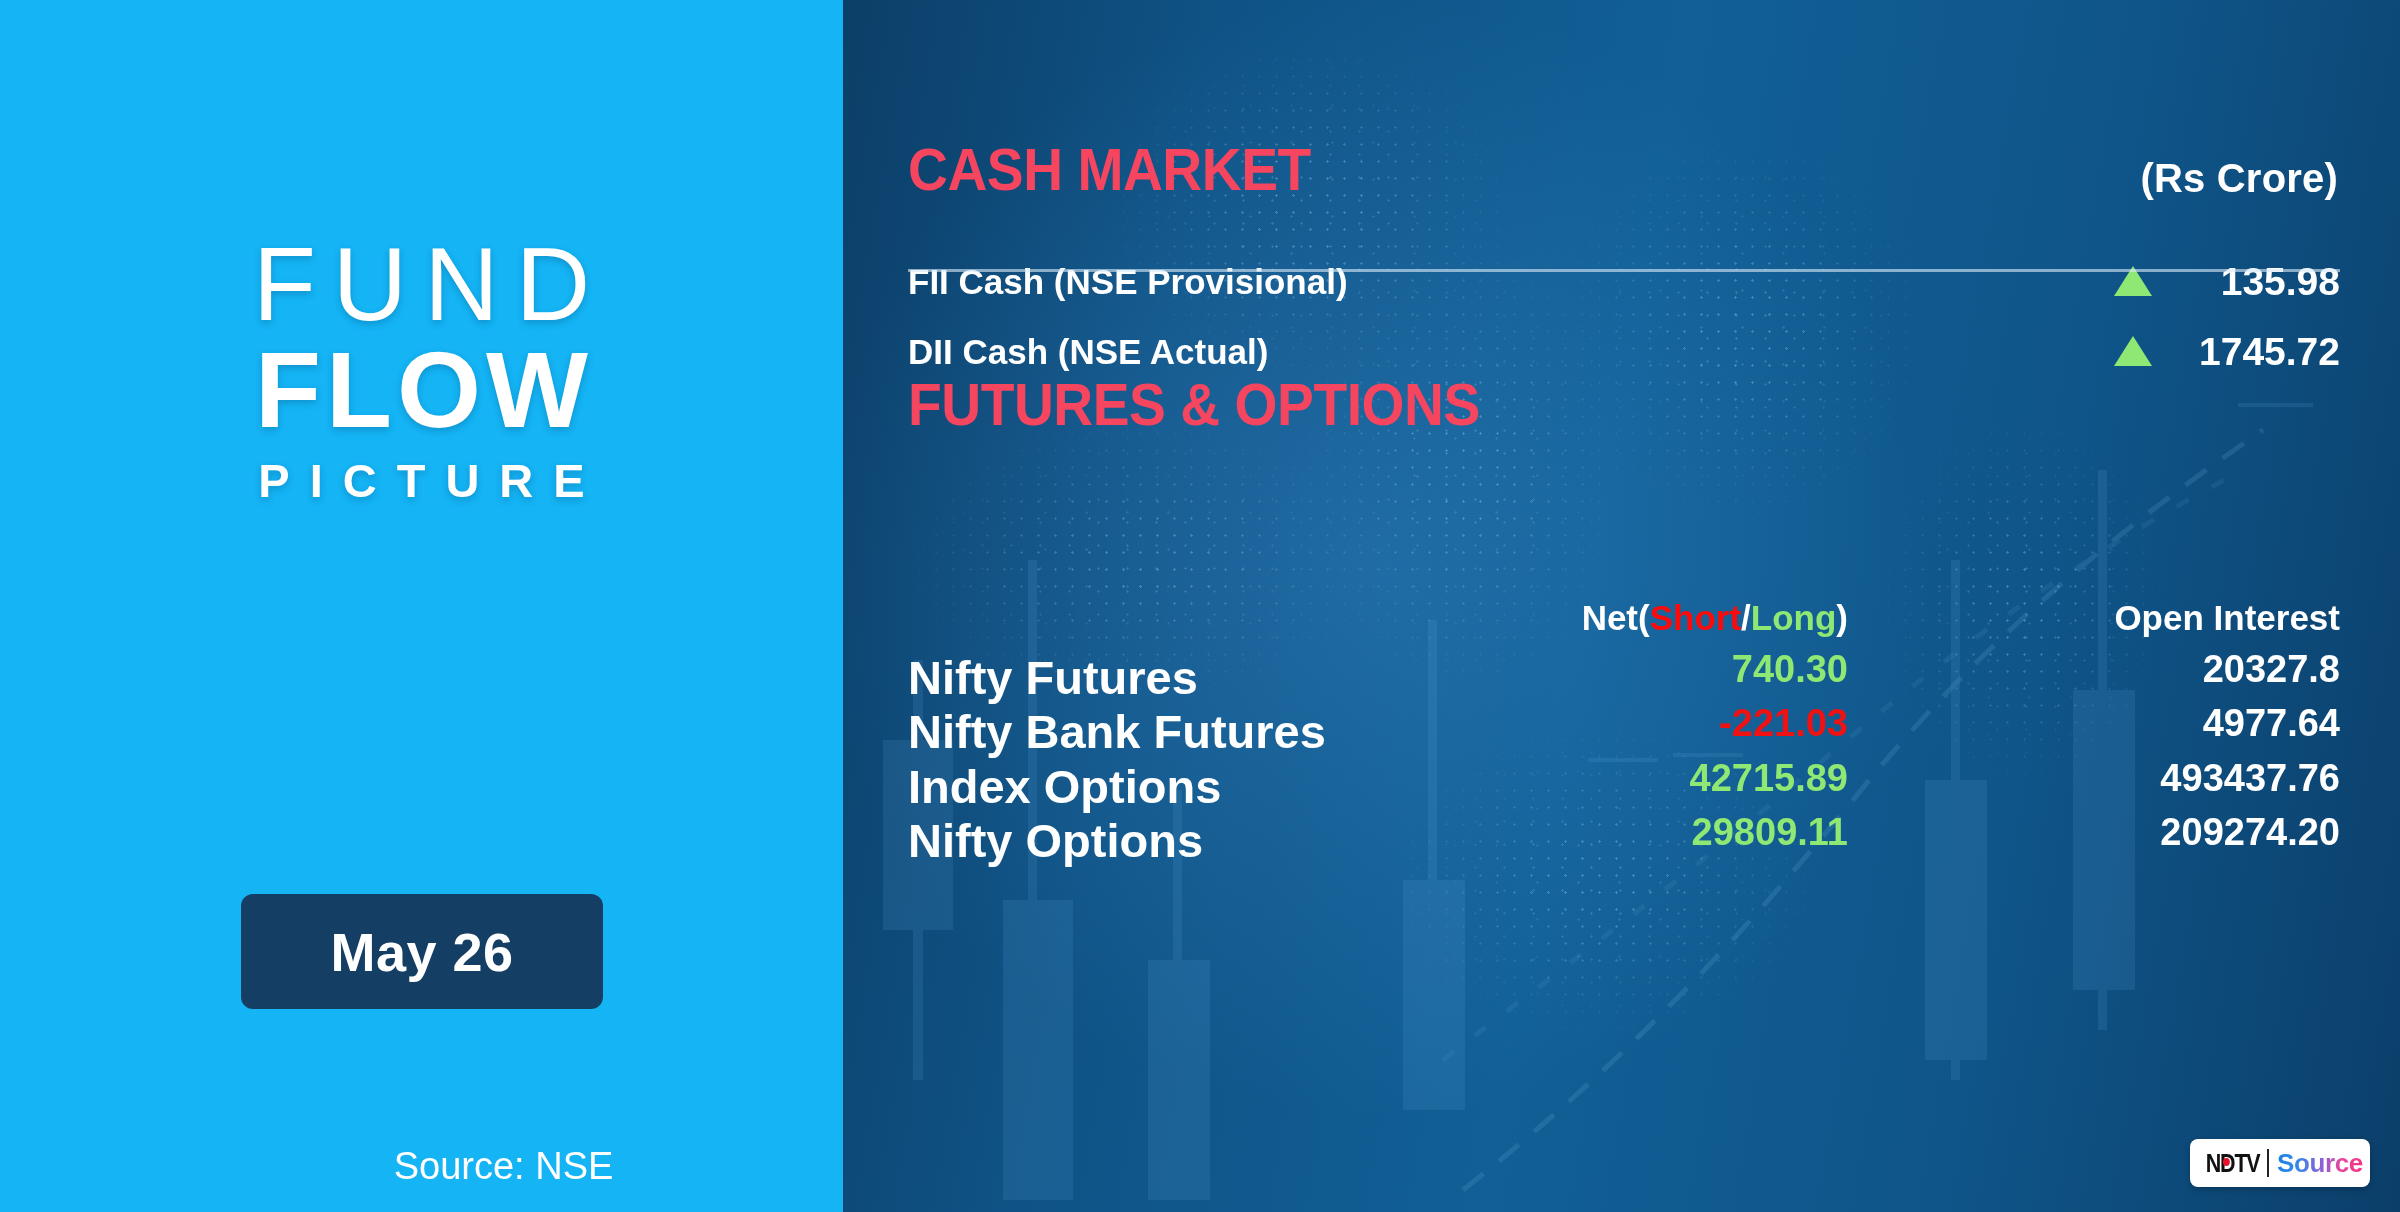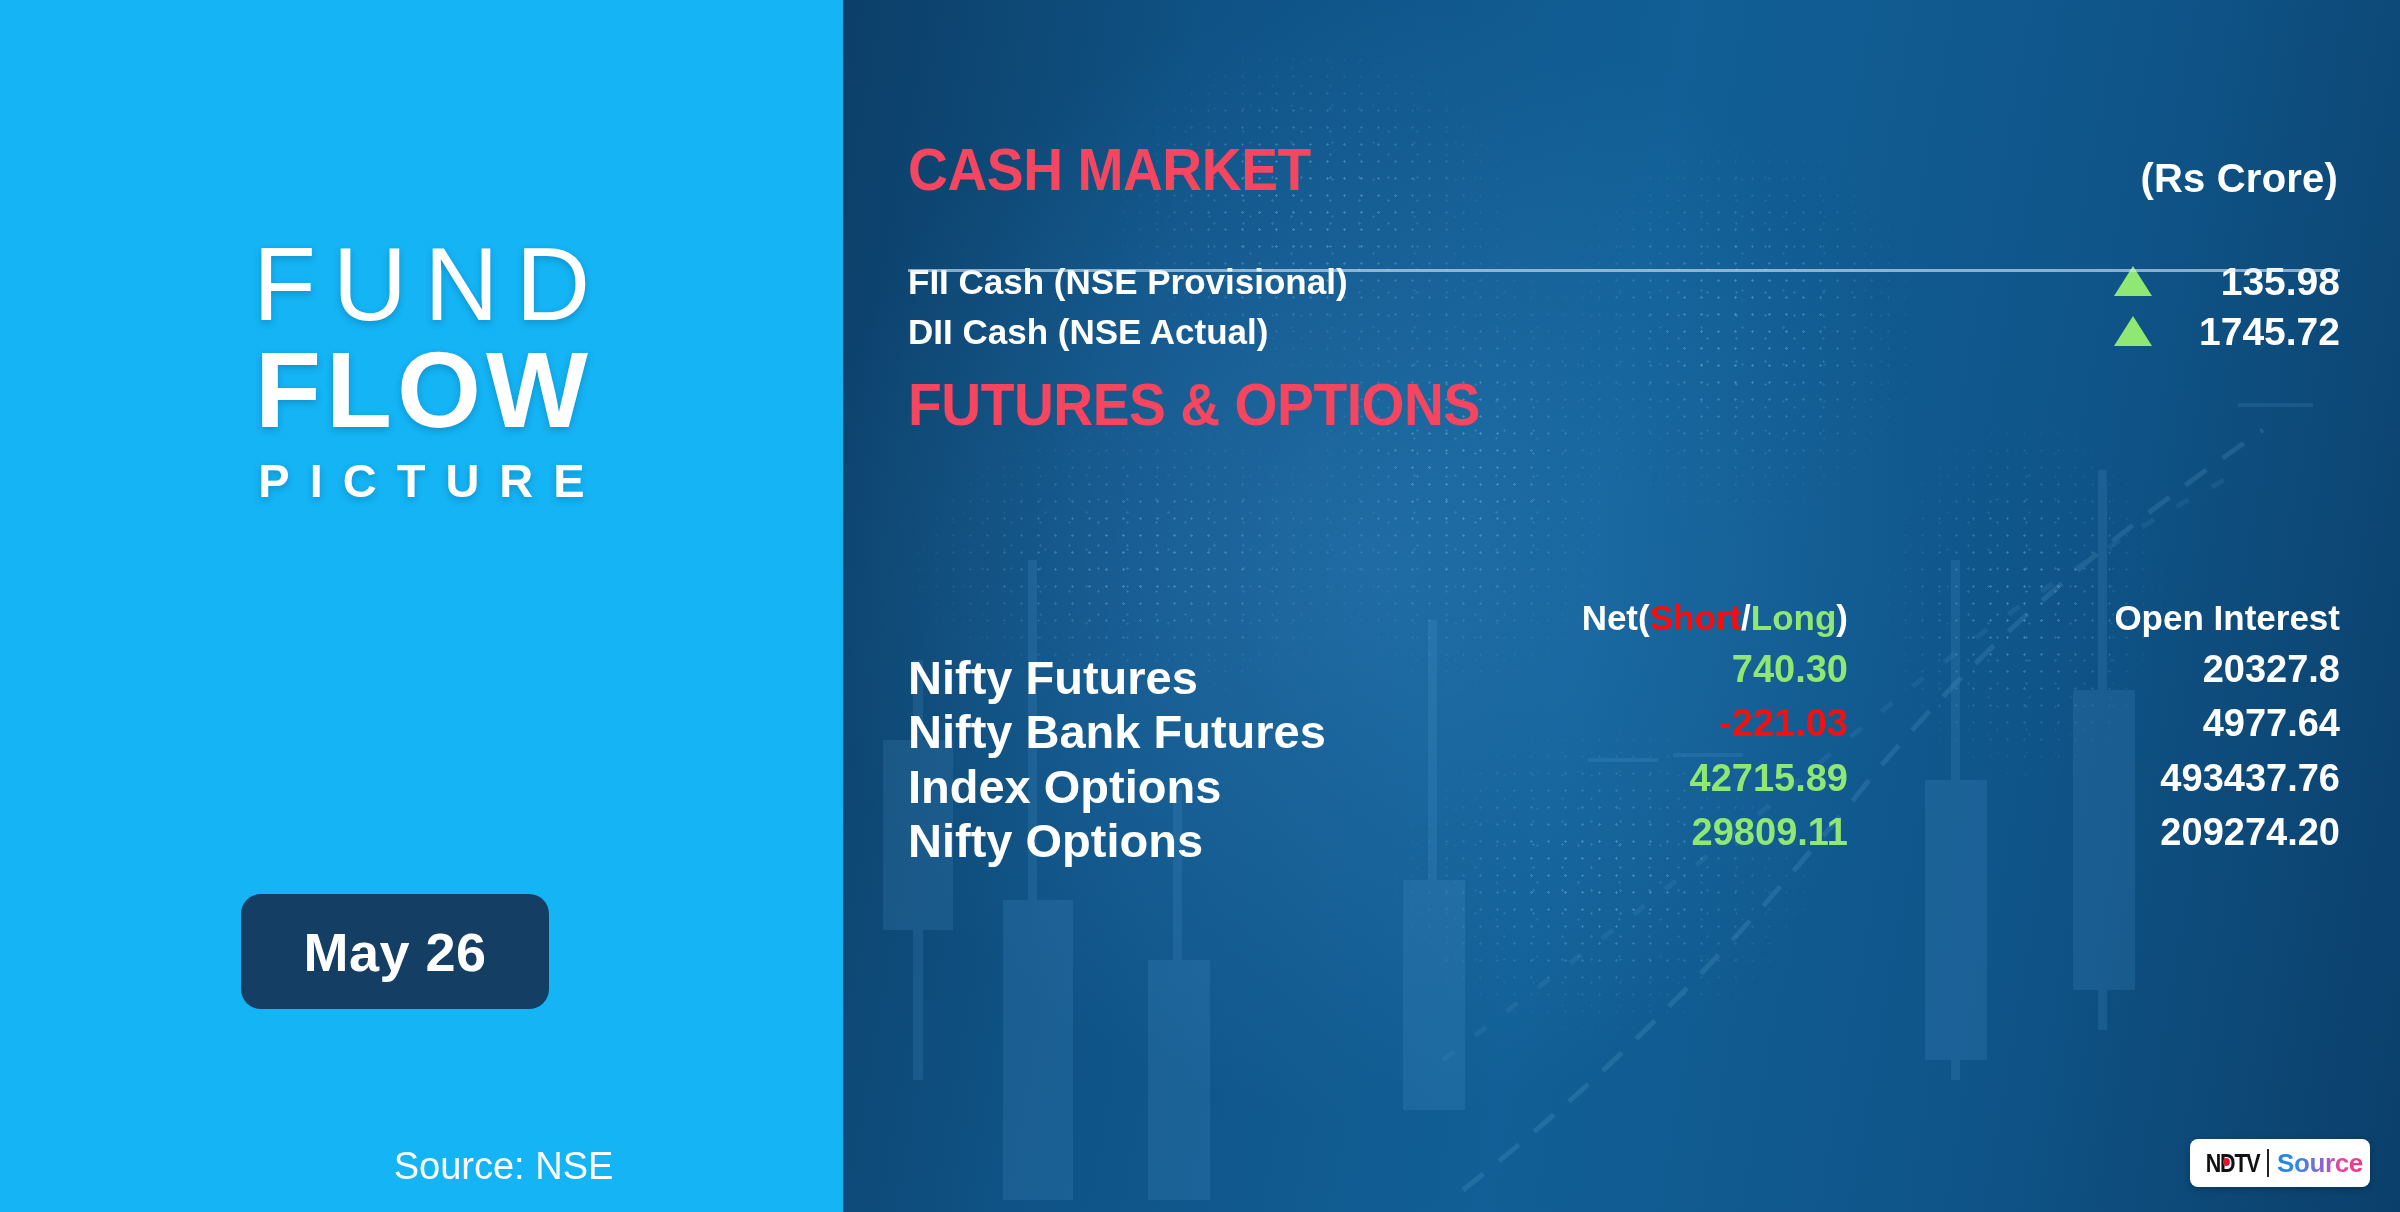--- a/index.html
+++ b/index.html
@@ -26,22 +26,22 @@
   }
   #brand-logo .l2 {
     display:block; font-size:108px; font-weight:800; letter-spacing:5px;
     line-height:1.0; text-indent:5px;
   }
   #brand-logo .l3 {
     display:block; font-size:47px; font-weight:700; letter-spacing:20px;
     line-height:1.25; text-indent:20px; margin-top:8px;
   }
   #date-badge {
-    position:absolute; left:241px; top:894px; width:308px; height:115px;
-    background:#143E63; border-radius:20px;
+    position:absolute; left:241px; top:894px; width:362px; height:115px;
+    background:#143E63; border-radius:12px;
     display:flex; align-items:center; justify-content:center;
   }
   #date-badge .date-text {
     color:#ffffff; font-size:54px; font-weight:700; letter-spacing:.5px;
   }
   #source-line {
     position:absolute; left:0; top:1145px; width:1007px; text-align:center;
     color:#ffffff; font-size:38px; font-weight:400;
   }
 
@@ -105,21 +105,21 @@
     width:0; height:0;
     border-left:19px solid transparent; border-right:19px solid transparent;
     border-bottom:30px solid #8FE873;
   }
   .val-main {
     position:absolute; right:0; top:-2px;
     color:#ffffff; font-size:39px; font-weight:700; text-align:right;
   }
 
   #cash-row-1 { top:262px; }
-  #cash-row-2 { top:312px; }
+  #cash-row-2 { top:332px; }
 
   #cash-divider {
     position:absolute; left:65px; top:269px; width:1432px; height:3px;
     background:rgba(215,232,245,.62);
   }
 
   
   .fo-head {
     position:absolute; left:65px; top:598px; width:1432px; height:46px;
     color:#ffffff; font-size:35px; font-weight:700;

